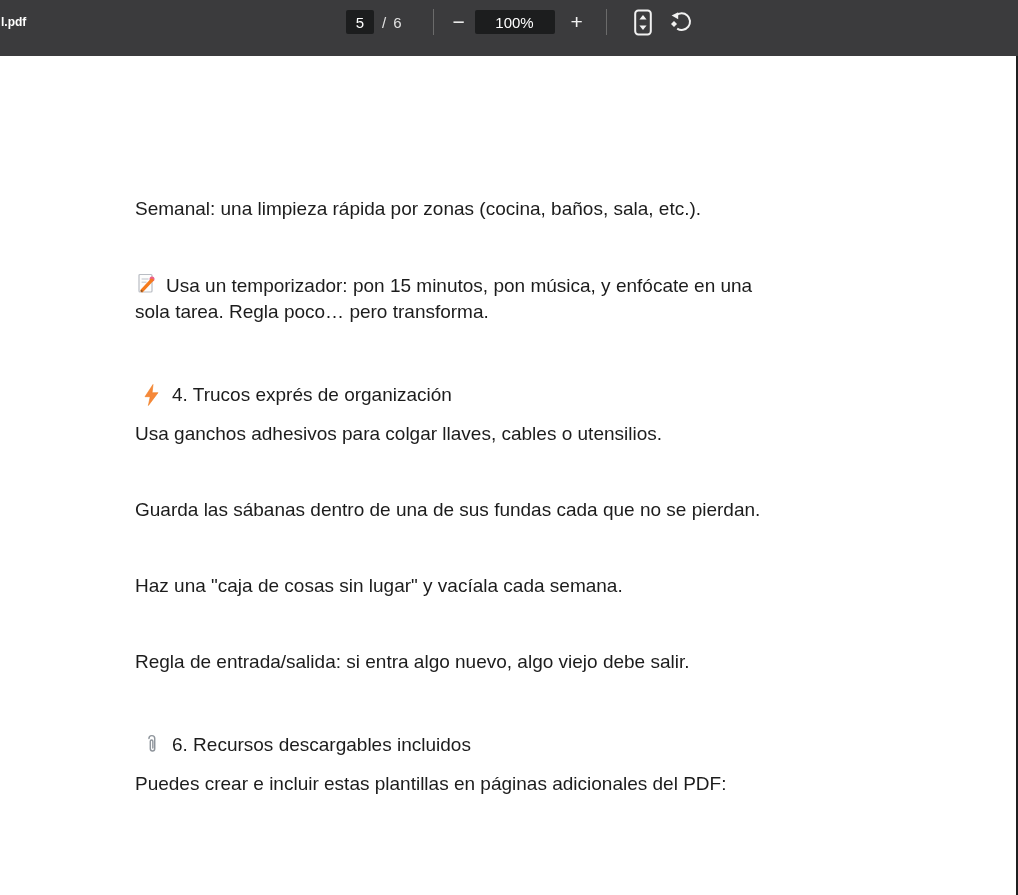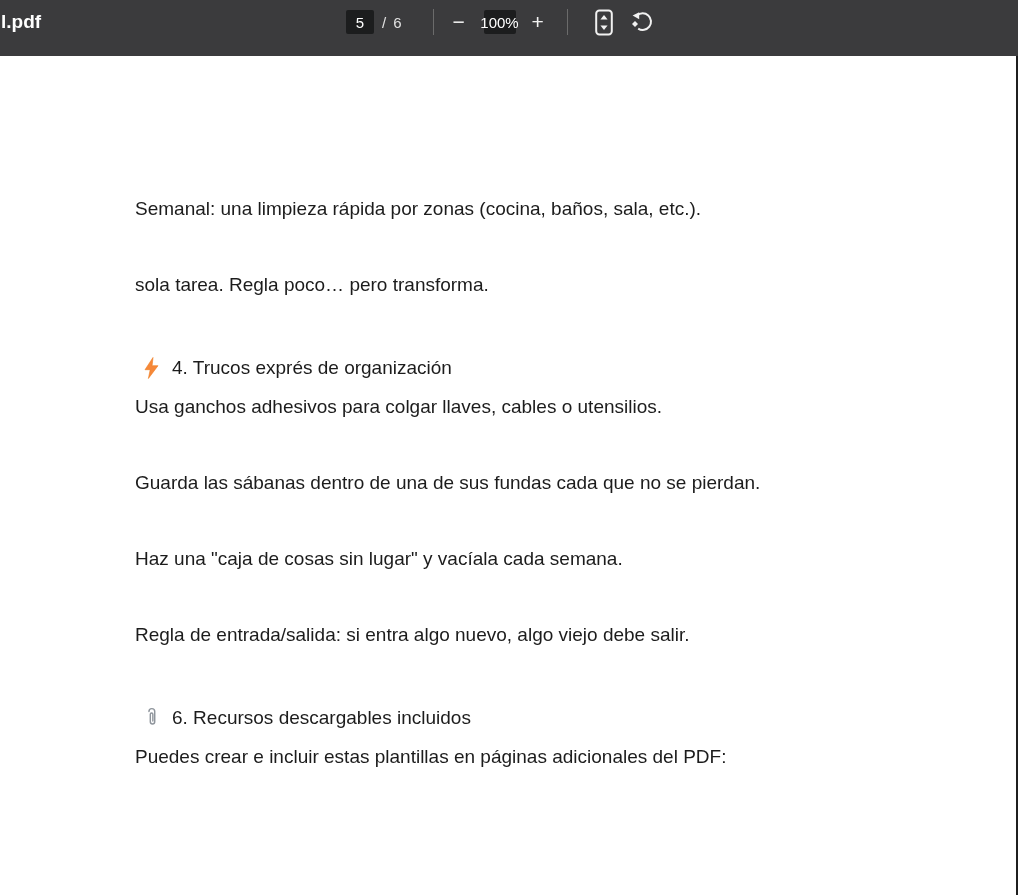--- a/index.html
+++ b/index.html
@@ -16,35 +16,35 @@
     width: 1018px; height: 56px;
     background: #3b3b3d;
   }
   .toolbar-row {
     position: absolute; top: 0; left: 0; right: 0; height: 44px;
     display: flex; align-items: center;
   }
   .filename {
     position: absolute; left: 1px; top: 0; height: 44px;
     display: flex; align-items: center;
-    color: #ffffff; font-size: 19px; font-weight: bold;
+    color: #ffffff; font-size: 12px; font-weight: bold;
     white-space: nowrap;
   }
   .center-controls {
     position: absolute; left: 346px; top: 0; height: 44px;
     display: flex; align-items: center;
   }
   .field-box {
     background: #1c1d1e; color: #ffffff;
     height: 24px; border-radius: 2px;
     display: flex; align-items: center; justify-content: center;
     font-size: 15px;
   }
   .page-box { width: 28px; }
-  .zoom-box { width: 32px; margin-left: 9px; }
+  .zoom-box { width: 80px; }
   .page-divider { color: #e2e2e2; font-size: 15px; margin-left: 8px; }
   .page-total  { color: #e2e2e2; font-size: 15px; margin-left: 7px; }
   .vsep {
     width: 1px; height: 26px; background: #6b6b6b;
   }
   .vsep1 { margin-left: 31px; }
   .vsep2 { margin-left: 13px; }
   .tb-btn {
     width: 32px; height: 36px;
     display: flex; align-items: center; justify-content: center;
@@ -120,20 +120,30 @@
       </div>
     </div>
   </div>
 </div>
 
 <div class="pdf-page" id="pdf-page">
     <div class="para">
       <div class="line"><span>Semanal: una limpieza rápida por zonas (cocina, baños, sala, etc.).</span></div>
     </div>
     <div class="para">
+      <div class="line"><span class="emoji">
+          <svg width="24" height="24" viewBox="0 0 24 24">
+            <rect x="4" y="2.5" width="13" height="17.5" rx="1" fill="#fdfdfd" stroke="#b9bdc4" stroke-width="1.2"></rect>
+            <line x1="6.6" y1="7" x2="13.5" y2="7" stroke="#c8ccd2" stroke-width="1.2"></line>
+            <line x1="6.6" y1="10.2" x2="11.5" y2="10.2" stroke="#c8ccd2" stroke-width="1.2"></line>
+            <circle cx="17" cy="7" r="2.5" fill="#ee5f87"></circle>
+            <line x1="7" y1="18.6" x2="16.8" y2="8.2" stroke="#f57b1d" stroke-width="3.4" stroke-linecap="round"></line>
+            <circle cx="6.7" cy="18.9" r="1" fill="#8d5524"></circle>
+          </svg>
+        </span><span>Usa un temporizador: pon 15 minutos, pon música, y enfócate en una</span></div>
       <div class="line"><span>sola tarea. Regla poco… pero transforma.</span></div>
     </div>
     <div class="heading">
       <div class="line">
         <span class="emoji">
           <svg width="17" height="22" viewBox="0 0 17 22">
             <polygon points="10,0.5 2,12.7 7.2,12.7 5.4,21.5 15,8.7 9.1,8.7" fill="#f6883a" stroke="#ef7c1f" stroke-width="0.6"></polygon>
           </svg>
         </span>
         <span>4. Trucos exprés de organización</span>

